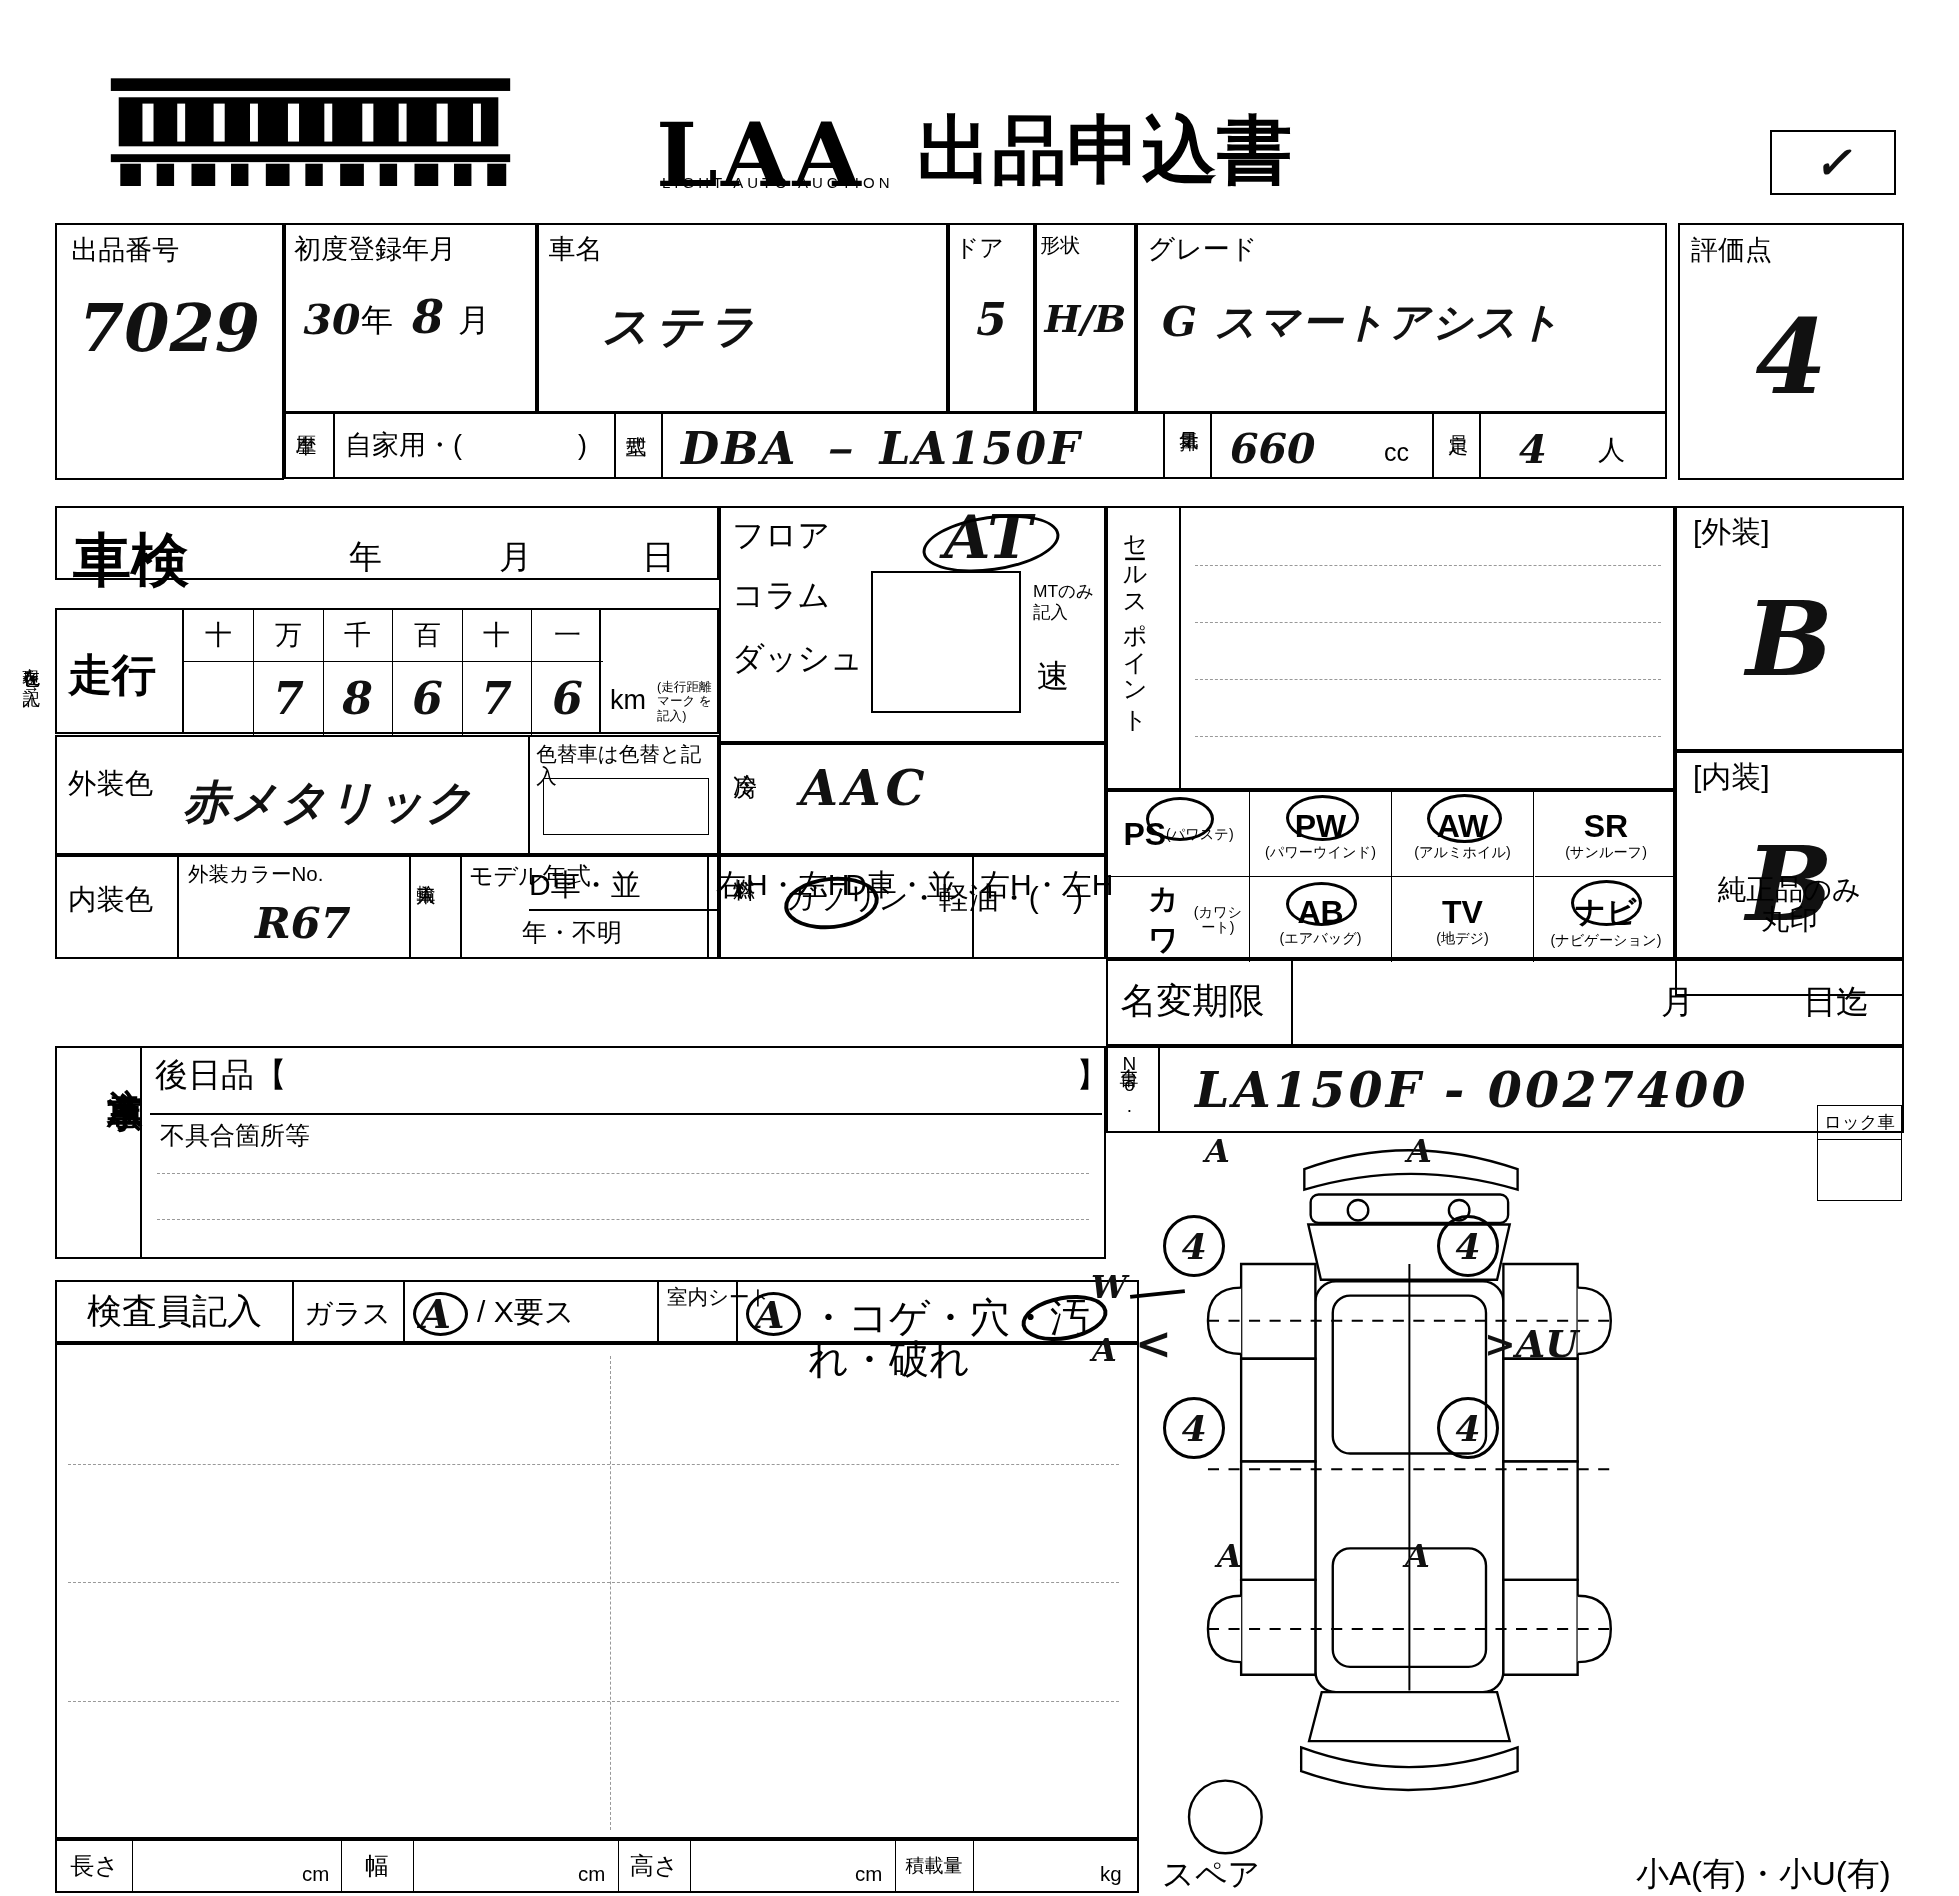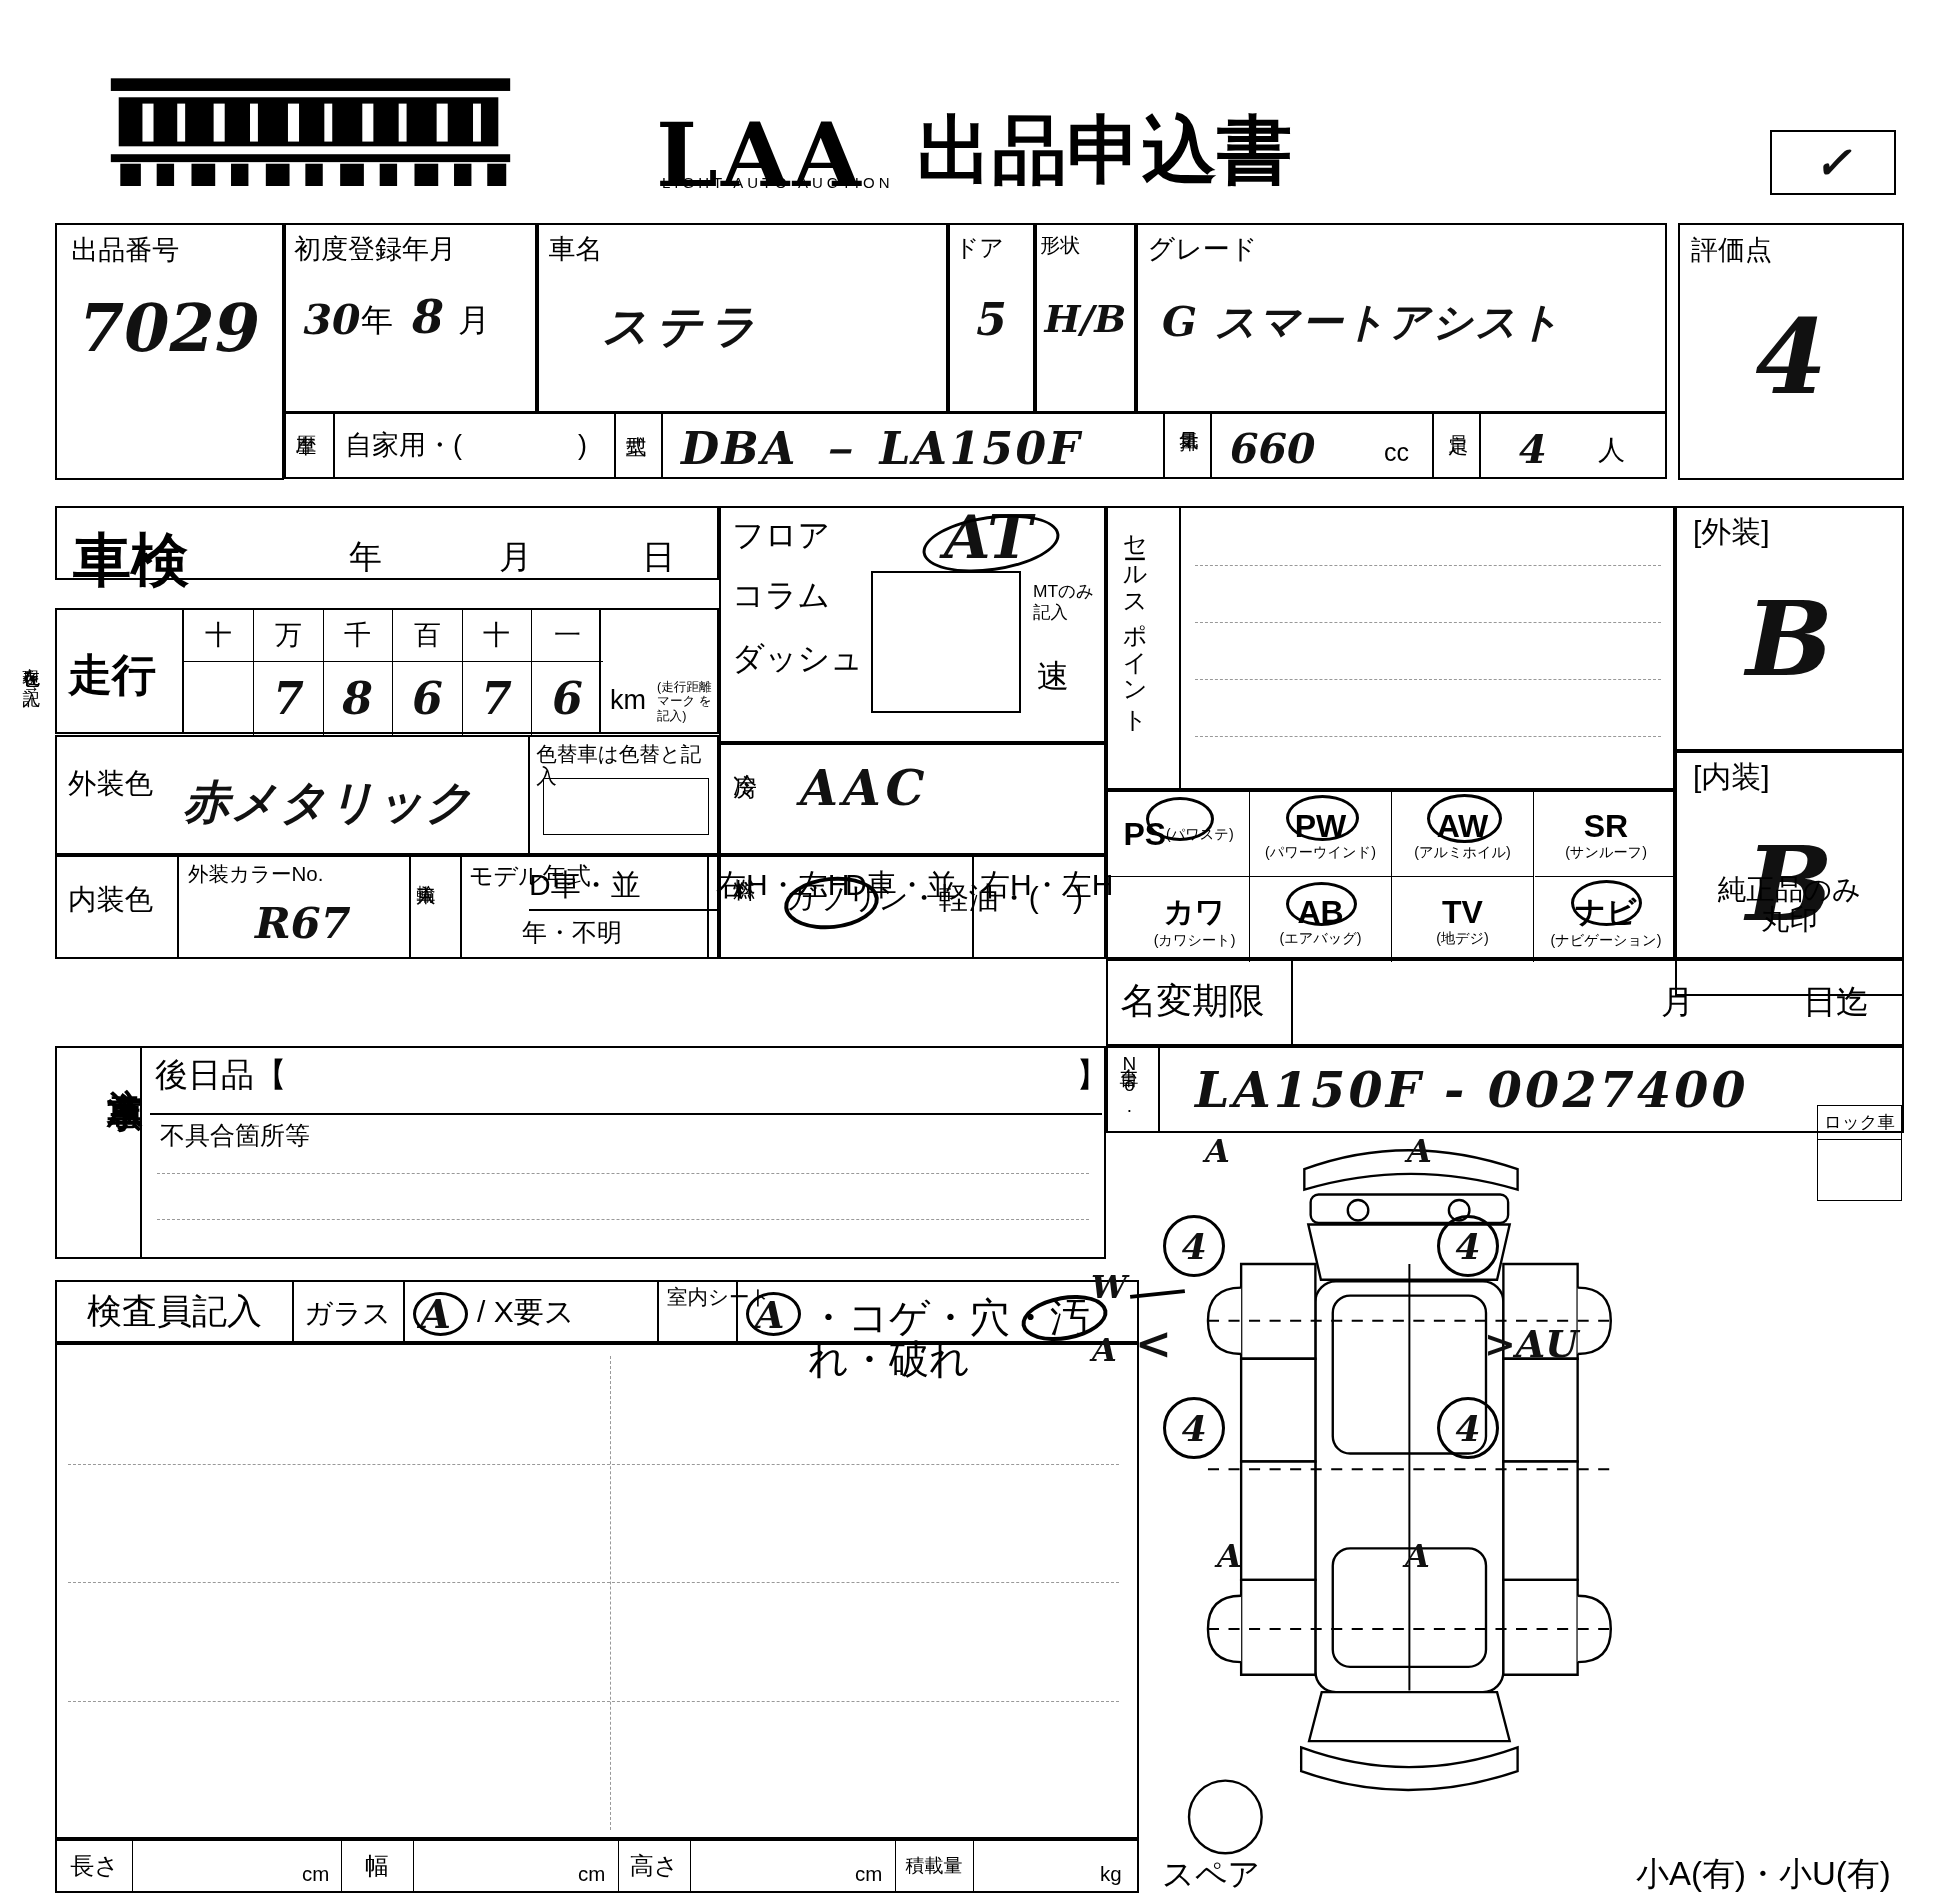--- a/index.html
+++ b/index.html
@@ -241,21 +241,21 @@
     <div class="bx ctr" style="left:284px;top:0;width:142px;height:85px;border-right:1.6px solid #000;border-bottom:1.6px solid #000;flex-direction:column;">
       <div style="font-size:32px;font-weight:700;">AW</div>
       <div class="xs" style="font-size:14.2px;">(アルミホイル)</div>
       <div class="bx" style="left:35px;top:1.6px;width:75px;height:49px;border:3.2px solid #000;border-radius:50%;"></div>
     </div>
     <div class="bx ctr" style="left:427px;top:0;width:142px;height:85px;border-bottom:1.6px solid #000;flex-direction:column;">
       <div style="font-size:32px;font-weight:700;">SR</div>
       <div class="xs" style="font-size:14.2px;">(サンルーフ)</div>
     </div>
 
-    <div class="bx ctr" style="left:0;top:85px;width:142px;height:85px;border-right:1.6px solid #000;flex-direction:column;padding-left:32px;">
+    <div class="bx ctr" style="left:0;top:85px;width:142px;height:85px;border-right:1.6px solid #000;flex-direction:row;padding-left:32px;">
       <div style="font-size:30px;font-weight:700;">カワ</div>
       <div class="xs" style="font-size:14.2px;">(カワシート)</div>
     </div>
     <div class="bx ctr" style="left:142px;top:85px;width:142px;height:85px;border-right:1.6px solid #000;flex-direction:column;">
       <div style="font-size:32px;font-weight:700;">AB</div>
       <div class="xs" style="font-size:14.2px;">(エアバッグ)</div>
       <div class="bx" style="left:36px;top:4.7px;width:71px;height:44px;border:3.2px solid #000;border-radius:50%;"></div>
     </div>
     <div class="bx ctr" style="left:284px;top:85px;width:142px;height:85px;border-right:1.6px solid #000;flex-direction:column;">
       <div style="font-size:32px;font-weight:700;">TV</div>

